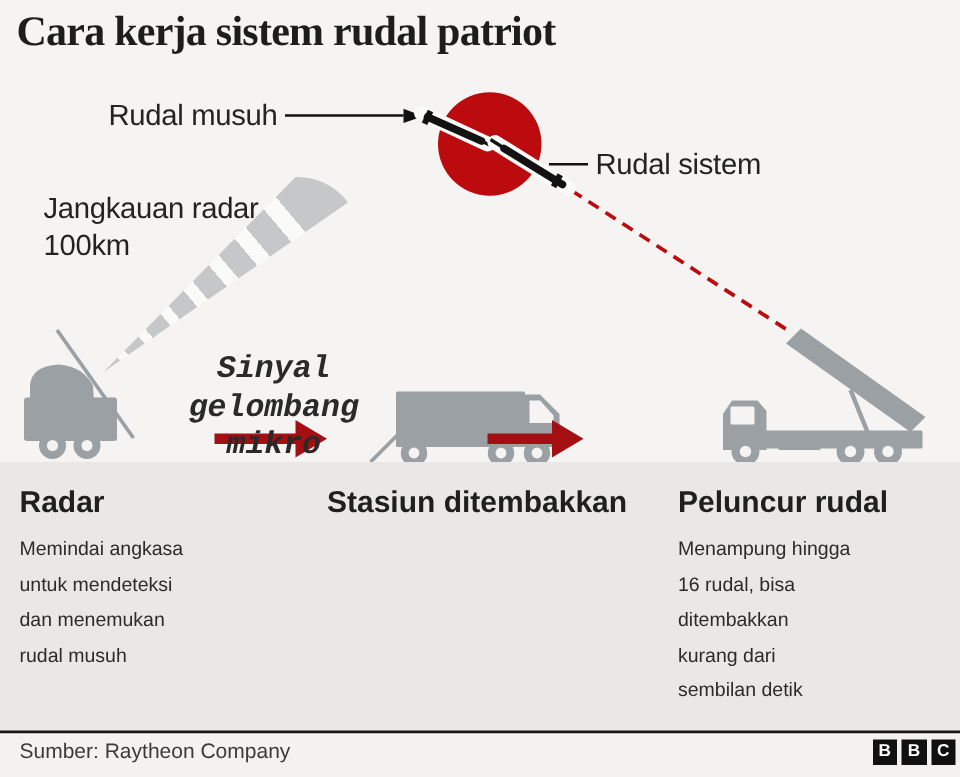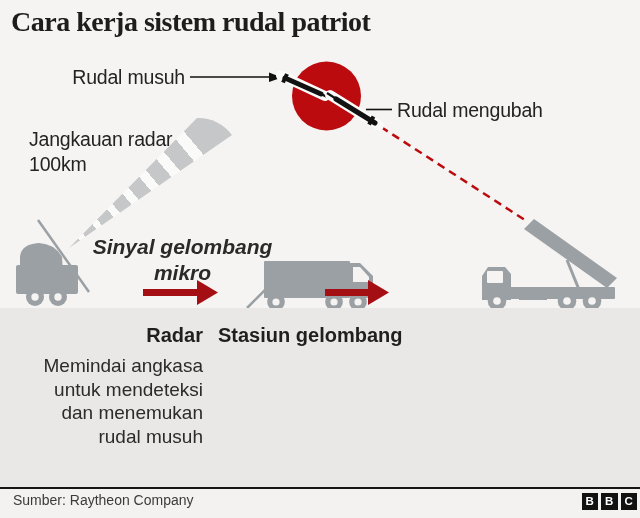--- a/index.html
+++ b/index.html
@@ -15,32 +15,32 @@
     left:11px;top:6px;width:600px;
     font-family:"Liberation Serif","DejaVu Serif",serif;
     font-weight:bold;font-size:28px;letter-spacing:-0.5px;color:#1d1d1b;
   }
   .callout{font-size:19.5px;letter-spacing:-0.2px;color:#232323;line-height:22px;}
   #label-enemy{left:35px;top:66px;width:150px;text-align:right;}
   #label-patriot{left:397px;top:99px;width:160px;text-align:left;}
   #label-range{left:29px;top:127px;line-height:24.5px;}
   #label-signal{
     left:90px;top:234px;width:185px;text-align:center;
-    font-family:Liberation Sans, sans-serif;
+    font-family:Liberation Mono, monospace;
     font-style:italic;font-weight:bold;font-size:21px;line-height:25.5px;color:#2a2a2a;
   }
   #band{left:0;top:308px;width:640px;height:180px;background:var(--bg-band,#e9e8e6);}
   #rule{left:0;top:487px;width:640px;height:2px;background:var(--rule-black,#161616);}
   #footer{left:0;top:489px;width:640px;height:29px;background:var(--bg-footer,#f3f2f0);}
   .col{top:324px;}
-  #col-0{left:13px;width:190px;text-align:right;}
+  #col-0{left:13px;width:190px;}
   #col-1{left:218px;width:222px;}
   #col-2{left:452px;width:186px;}
   .col h3{margin:0;font-size:20px;line-height:22px;font-weight:bold;color:#1f1f1f;}
-  .col p{margin:8px 0 0 0;font-size:19px;line-height:23.5px;color:#2b2b2b;}
+  .col p{margin:8px 0 0 0;font-size:13px;line-height:23.5px;color:#2b2b2b;}
   #source{left:13px;top:492px;font-size:14px;color:#3b3b3b;}
   #bbc{right:3px;top:493px;display:flex;gap:3px;}
   .bbc-block{
     width:16.5px;height:16.5px;background:#111;color:#fff;
     display:flex;align-items:center;justify-content:center;
     font-size:11.5px;font-weight:bold;
   }
   svg{display:block;}
 </style>
 </head>
@@ -154,37 +154,45 @@
   </svg>
 
   <div id="band" class="abs"></div>
   <div id="rule" class="abs"></div>
   <div id="footer" class="abs"></div>
 
   <div id="title" class="abs">Cara kerja sistem rudal patriot</div>
 
   <div id="label-enemy" class="abs callout">Rudal musuh</div>
 
-  <div id="label-patriot" class="abs callout">Rudal mengubah</div>
+  <div id="label-patriot" class="abs callout">Rudal sistem</div>
 
   <div id="label-range" class="abs callout ml">Jangkauan radar
 100km</div>
 
   <div id="label-signal" class="abs ml">Sinyal gelombang
 mikro</div>
 
   <div id="col-0" class="abs col">
     <h3>Radar</h3>
     <p class="ml">Memindai angkasa
 untuk mendeteksi
 dan menemukan
 rudal musuh</p>
   </div>
   <div id="col-1" class="abs col">
-    <h3>Stasiun gelombang</h3>
+    <h3>Stasiun ditembakkan</h3>
+  </div>
+  <div id="col-2" class="abs col">
+    <h3>Peluncur rudal</h3>
+    <p class="ml">Menampung hingga
+16 rudal, bisa
+ditembakkan
+kurang dari
+sembilan detik</p>
   </div>
 
   <div id="source" class="abs">Sumber: Raytheon Company</div>
 
   <div id="bbc" class="abs">
     <div class="bbc-block">B</div>
     <div class="bbc-block">B</div>
     <div class="bbc-block">C</div>
   </div>
 

